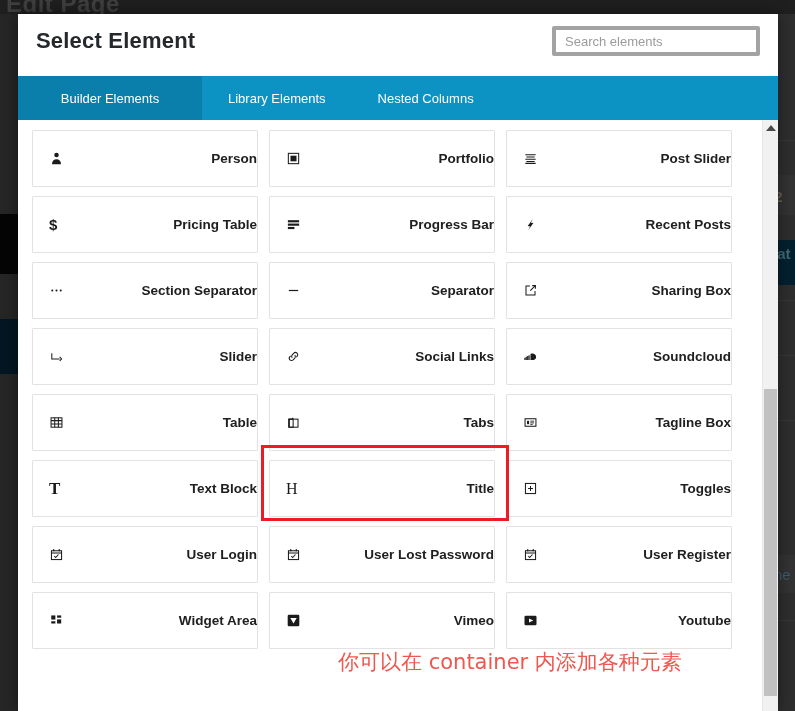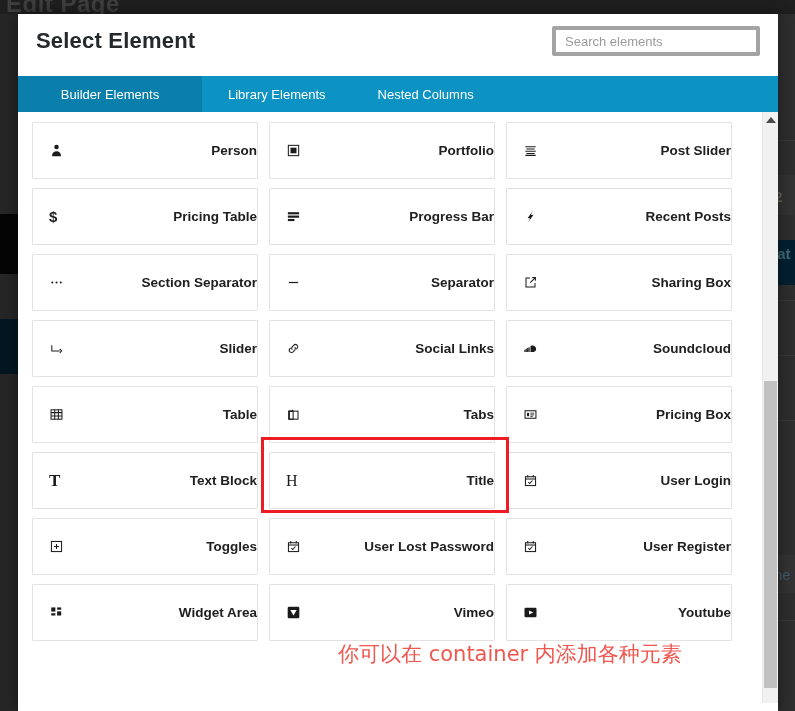--- a/index.html
+++ b/index.html
@@ -114,21 +114,21 @@
     font-size: 13px;
     color: #555;
     outline: none;
     border-radius: 2px;
   }
   #search-input::placeholder { color: #9b9b9b; }
 
   
   #tabbar {
     position: relative;
-    height: 36px;
+    height: 44px;
     background: #0d92c4;
     display: flex;
     align-items: stretch;
   }
   .tab {
     display: flex;
     align-items: center;
     justify-content: center;
     color: #ffffff;
     font-size: 13px;
@@ -434,53 +434,53 @@
             <span class="el-label">Tabs</span>
           </div>
           <div class="el-card">
             <span class="el-icon">
               <svg width="15" height="15" viewBox="0 0 16 16" fill="none" stroke="currentColor" stroke-width="1.1">
                 <rect x="2.2" y="4" width="11.6" height="8"></rect>
                 <path d="M4.3 6.2h2.2v3.6H4.3z" fill="currentColor" stroke="none"></path>
                 <path d="M7.8 6.6h4M7.8 8.4h4M7.8 10h2.6" stroke-width=".9"></path>
               </svg>
             </span>
-            <span class="el-label">Pricing Box</span>
+            <span class="el-label">Tagline Box</span>
           </div>
           <div class="el-card">
             <span class="el-icon">
               <span style="font-size:17px;font-weight:bold;line-height:1;font-family:'Liberation Serif',serif">T</span>
             </span>
             <span class="el-label">Text Block</span>
           </div>
           <div class="el-card">
             <span class="el-icon">
               <span style="font-size:16px;line-height:1;font-family:'Liberation Serif',serif">H</span>
             </span>
             <span class="el-label">Title</span>
+          </div>
+          <div class="el-card">
+            <span class="el-icon">
+              <svg width="15" height="15" viewBox="0 0 16 16" fill="none" stroke="currentColor" stroke-width="1.1">
+                <rect x="2.6" y="2.6" width="10.8" height="10.8"></rect>
+                <path d="M8 5.4v5.2M5.4 8h5.2"></path>
+              </svg>
+            </span>
+            <span class="el-label">Toggles</span>
           </div>
           <div class="el-card">
             <span class="el-icon">
               <svg width="15" height="15" viewBox="0 0 16 16" fill="none" stroke="currentColor" stroke-width="1.1">
                 <rect x="2.6" y="4" width="10.8" height="9.4"></rect>
                 <path d="M2.6 6.4h10.8"></path>
                 <path d="M5 2.4v2.2M11 2.4v2.2" stroke-width="1.4"></path>
                 <path d="M5.6 9.6l1.5 1.6 3-3.2" stroke-width="1.1"></path>
               </svg>
             </span>
             <span class="el-label">User Login</span>
-          </div>
-          <div class="el-card">
-            <span class="el-icon">
-              <svg width="15" height="15" viewBox="0 0 16 16" fill="none" stroke="currentColor" stroke-width="1.1">
-                <rect x="2.6" y="2.6" width="10.8" height="10.8"></rect>
-                <path d="M8 5.4v5.2M5.4 8h5.2"></path>
-              </svg>
-            </span>
-            <span class="el-label">Toggles</span>
           </div>
           <div class="el-card">
             <span class="el-icon">
               <svg width="15" height="15" viewBox="0 0 16 16" fill="none" stroke="currentColor" stroke-width="1.1">
                 <rect x="2.6" y="4" width="10.8" height="9.4"></rect>
                 <path d="M2.6 6.4h10.8"></path>
                 <path d="M5 2.4v2.2M11 2.4v2.2" stroke-width="1.4"></path>
                 <path d="M5.6 9.6l1.5 1.6 3-3.2" stroke-width="1.1"></path>
               </svg>
             </span>

